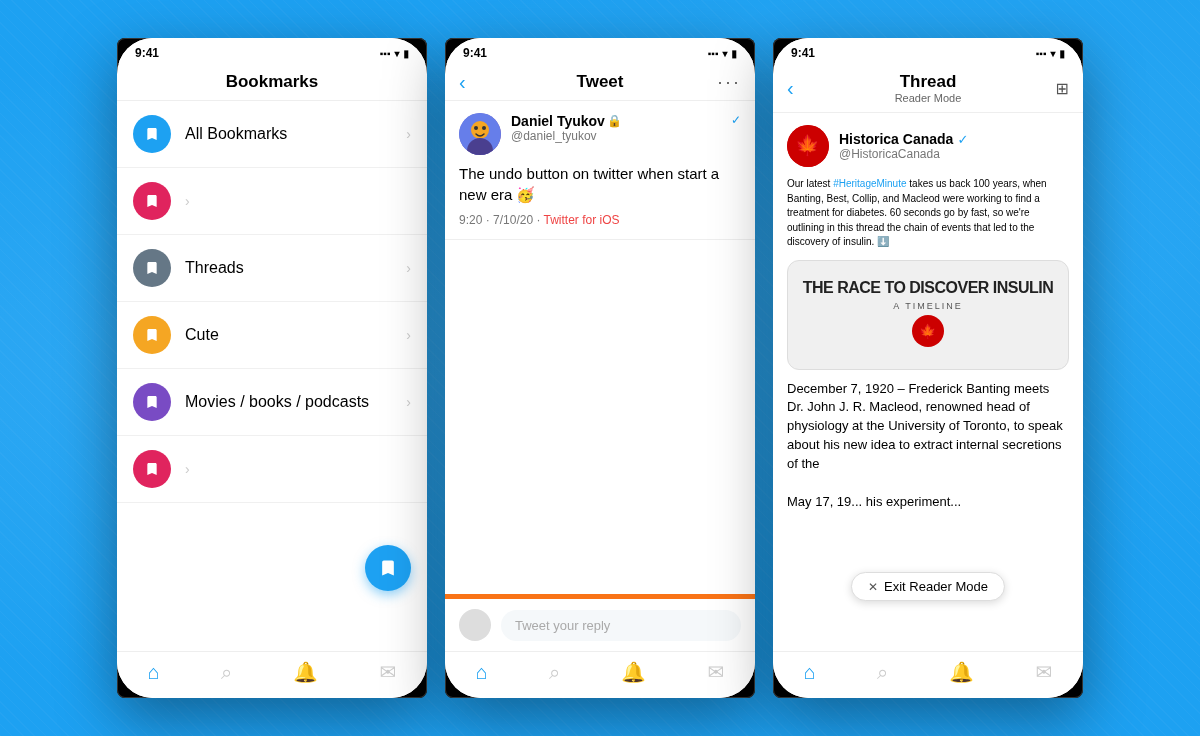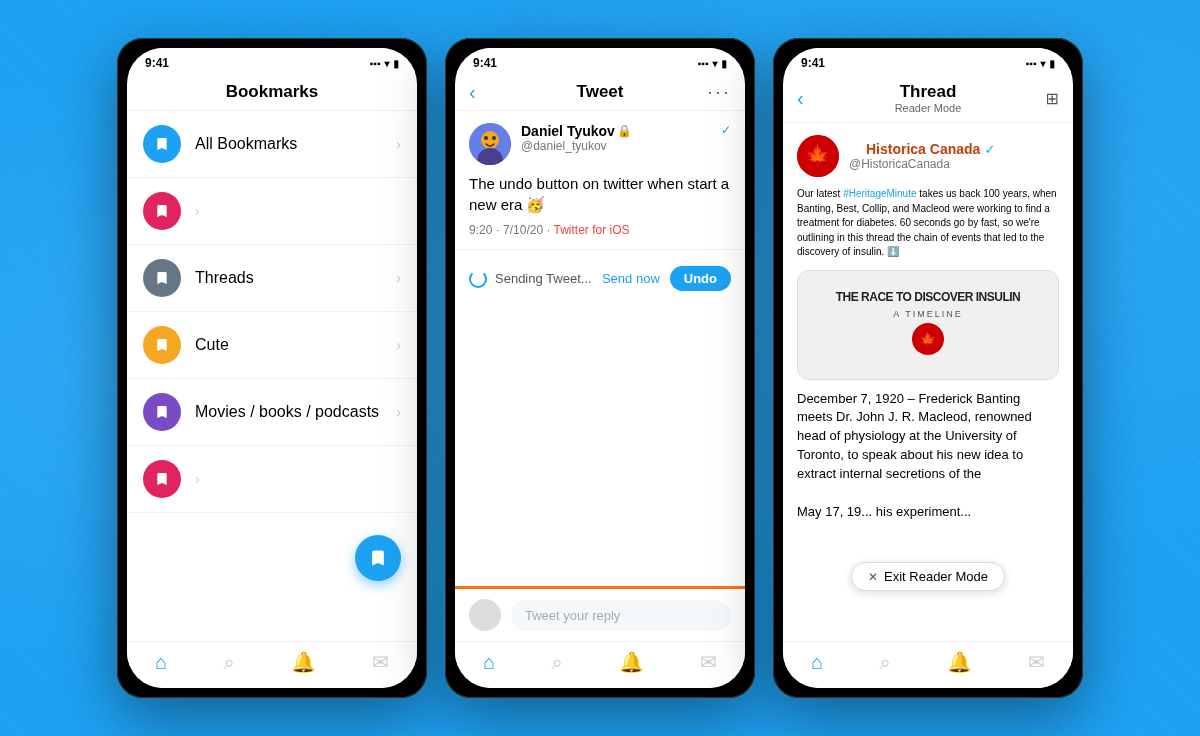--- a/index.html
+++ b/index.html
@@ -15,22 +15,21 @@
       gap: 18px;
       font-family: -apple-system, BlinkMacSystemFont, 'Segoe UI', Helvetica, Arial, sans-serif;
       overflow: hidden;
     }
 
     
     .phone {
       width: 310px;
       height: 660px;
       background: #000;
-      border-radius: 26px;
-      padding: 10px;
+      border-radius: 8px;
       box-shadow: 0 20px 60px rgba(0,0,0,0.4), inset 0 0 0 1px #333;
       position: relative;
       flex-shrink: 0;
     }
     .phone-screen {
       width: 100%;
       height: 100%;
       background: #fff;
       border-radius: 36px;
       overflow: hidden;
@@ -241,21 +240,21 @@
       font-size: 13px;
       font-weight: 600;
       cursor: pointer;
     }
 
     
     .reply-bar {
       display: flex;
       align-items: center;
       padding: 10px 14px;
-      border-top: 3px solid #f97316;
+      border-top: 5px solid #f97316;
       gap: 10px;
       flex-shrink: 0;
     }
     .reply-avatar {
       width: 32px;
       height: 32px;
       border-radius: 50%;
       background: #ddd;
       flex-shrink: 0;
     }
@@ -288,22 +287,21 @@
       display: flex;
       align-items: center;
       justify-content: center;
       font-size: 20px;
       overflow: hidden;
     }
     .thread-author-info { flex: 1; }
     .thread-author-name {
       font-size: 14px;
       font-weight: 700;
-      color: #c2410c;
-      margin-left: 17px;
+      color: #000000;
     }
     .thread-author-handle { font-size: 12px; color: #777; }
     .thread-verified { color: #1da1f2; font-size: 13px; }
     .thread-text {
       font-size: 10px;
       line-height: 1.45;
       color: #000;
       margin-bottom: 10px;
     }
     .thread-text .hashtag { color: #1da1f2; }
@@ -315,21 +313,21 @@
       margin-bottom: 10px;
       overflow: hidden;
       display: flex;
       flex-direction: column;
       align-items: center;
       justify-content: center;
       border: 1px solid #ddd;
       position: relative;
     }
     .thread-image-title {
-      font-size: 12px;
+      font-size: 16px;
       font-weight: 900;
       color: #222;
       text-align: center;
       line-height: 1.2;
       letter-spacing: -0.5px;
       text-transform: uppercase;
     }
     .thread-image-subtitle {
       font-size: 9px;
       color: #555;
@@ -522,30 +520,20 @@
         </div>
 
         <div class="tweet-text">The undo button on twitter when start a new era 🥳</div>
 
         <div class="tweet-meta">
           9:20 · 7/10/20 · <span>Twitter for iOS</span>
         </div>
 
         <div class="tweet-divider"></div>
 
-        <div class="sending-row">
-          <div class="sending-left">
-            <div class="sending-spinner"></div>
-            <span class="sending-text">Sending Tweet...</span>
-          </div>
-          <div class="sending-right">
-            <span class="send-now-btn">Send now</span>
-            <span class="undo-btn">Undo</span>
-          </div>
-        </div>
       </div>
     </div>
 
     <div class="reply-bar">
       <div class="reply-avatar"></div>
       <div class="reply-input">Tweet your reply</div>
     </div>
 
     <div class="tab-bar">
       <span class="tab-icon active">⌂</span>

